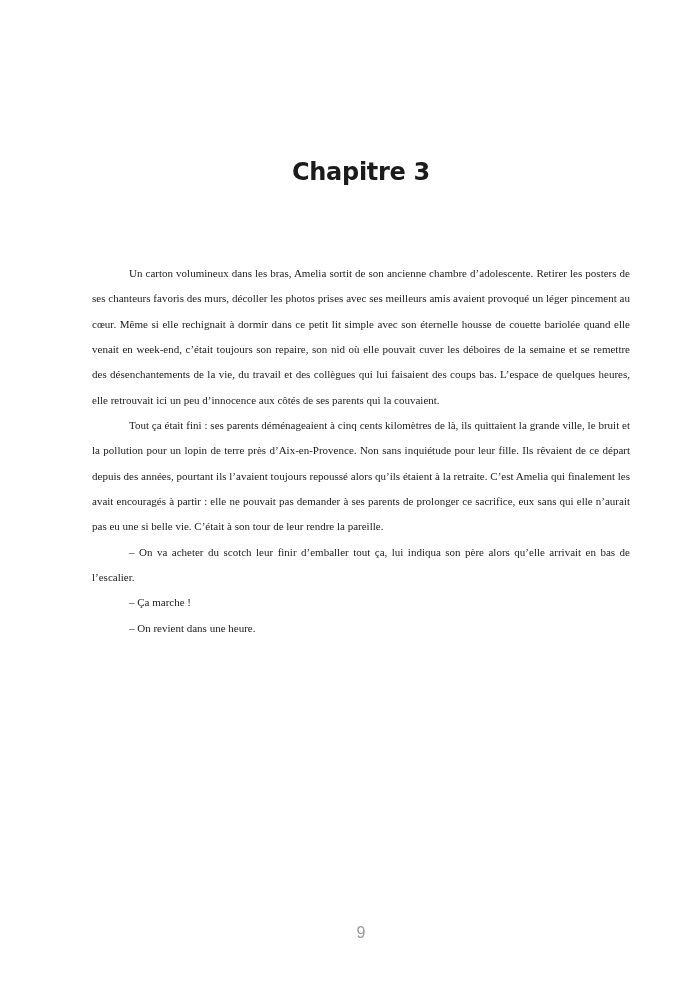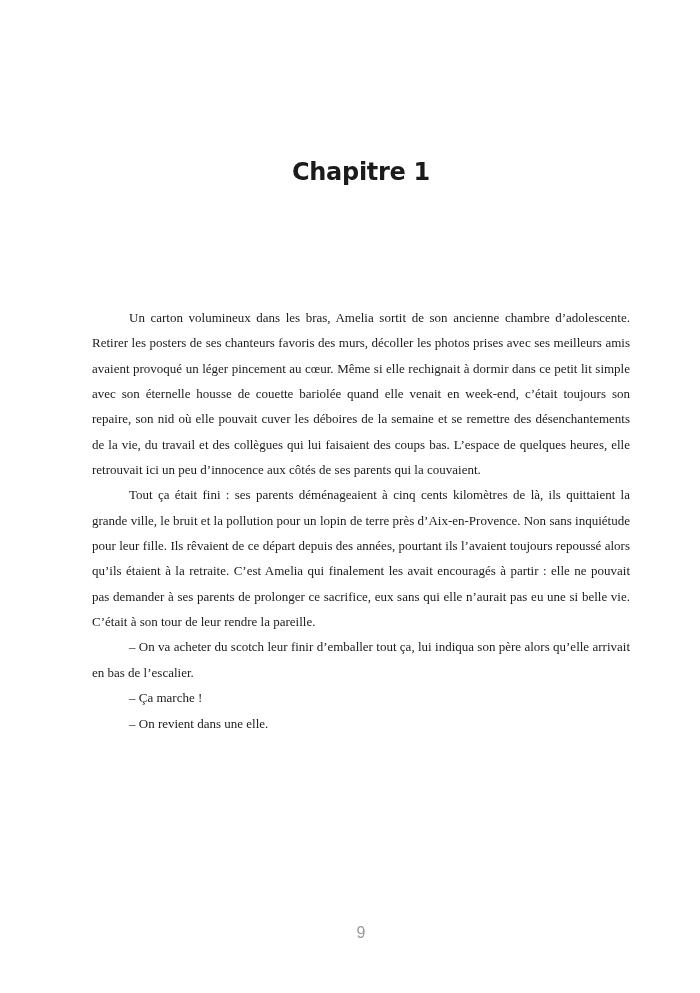--- a/index.html
+++ b/index.html
@@ -27,26 +27,25 @@
     line-height: 1.3;
     letter-spacing: -0.3px;
     color: #1b1b1b;
   }
   .text-block {
     position: absolute;
     top: 261px;
     left: 92px;
     width: 538px;
     font-family: "Liberation Serif", serif;
-    font-size: 13px;
+    font-size: 11px;
     line-height: 25.35px;
     color: #1b1b1b;
     text-align: justify;
     hyphens: none;
-    margin-top: 44px;
     -webkit-hyphens: none;
   }
   .text-block p {
     margin: 0;
     padding: 0;
     text-indent: 37px;
   }
   .page-number {
     position: absolute;
     top: 924px;
@@ -55,24 +54,24 @@
     text-align: center;
     font-family: "Liberation Sans", sans-serif;
     font-size: 16px;
     color: #9a9a9a;
   }
 </style>
 </head>
 <body>
 
 <div class="page">
-  <h1 class="chapter-title">Chapitre 1</h1>
+  <h1 class="chapter-title">Chapitre 3</h1>
 
   <div class="text-block">
     <p>Un carton volumineux dans les bras, Amelia sortit de son ancienne chambre d’adolescente. Retirer les posters de ses chanteurs favoris des murs, décoller les photos prises avec ses meilleurs amis avaient provoqué un léger pincement au cœur. Même si elle rechignait à dormir dans ce petit lit simple avec son éternelle housse de couette bariolée quand elle venait en week-end, c’était toujours son repaire, son nid où elle pouvait cuver les déboires de la semaine et se remettre des désenchantements de la vie, du travail et des collègues qui lui faisaient des coups bas. L’espace de quelques heures, elle retrouvait ici un peu d’innocence aux côtés de ses parents qui la couvaient.</p>
     <p>Tout ça était fini&nbsp;: ses parents déménageaient à cinq cents kilomètres de là, ils quittaient la grande ville, le bruit et la pollution pour un lopin de terre près d’Aix-en-Provence. Non sans inquiétude pour leur fille. Ils rêvaient de ce départ depuis des années, pourtant ils l’avaient toujours repoussé alors qu’ils étaient à la retraite. C’est Amelia qui finalement les avait encouragés à partir&nbsp;: elle ne pouvait pas demander à ses parents de prolonger ce sacrifice, eux sans qui elle n’aurait pas eu une si belle vie. C’était à son tour de leur rendre la pareille.</p>
     <p>– On va acheter du scotch leur finir d’emballer tout ça, lui indiqua son père alors qu’elle arrivait en bas de l’escalier.</p>
     <p>– Ça marche&nbsp;!</p>
-    <p>– On revient dans une elle.</p>
+    <p>– On revient dans une heure.</p>
   </div>
 
   <div class="page-number">9</div>
 </div>
 
 </body></html>

